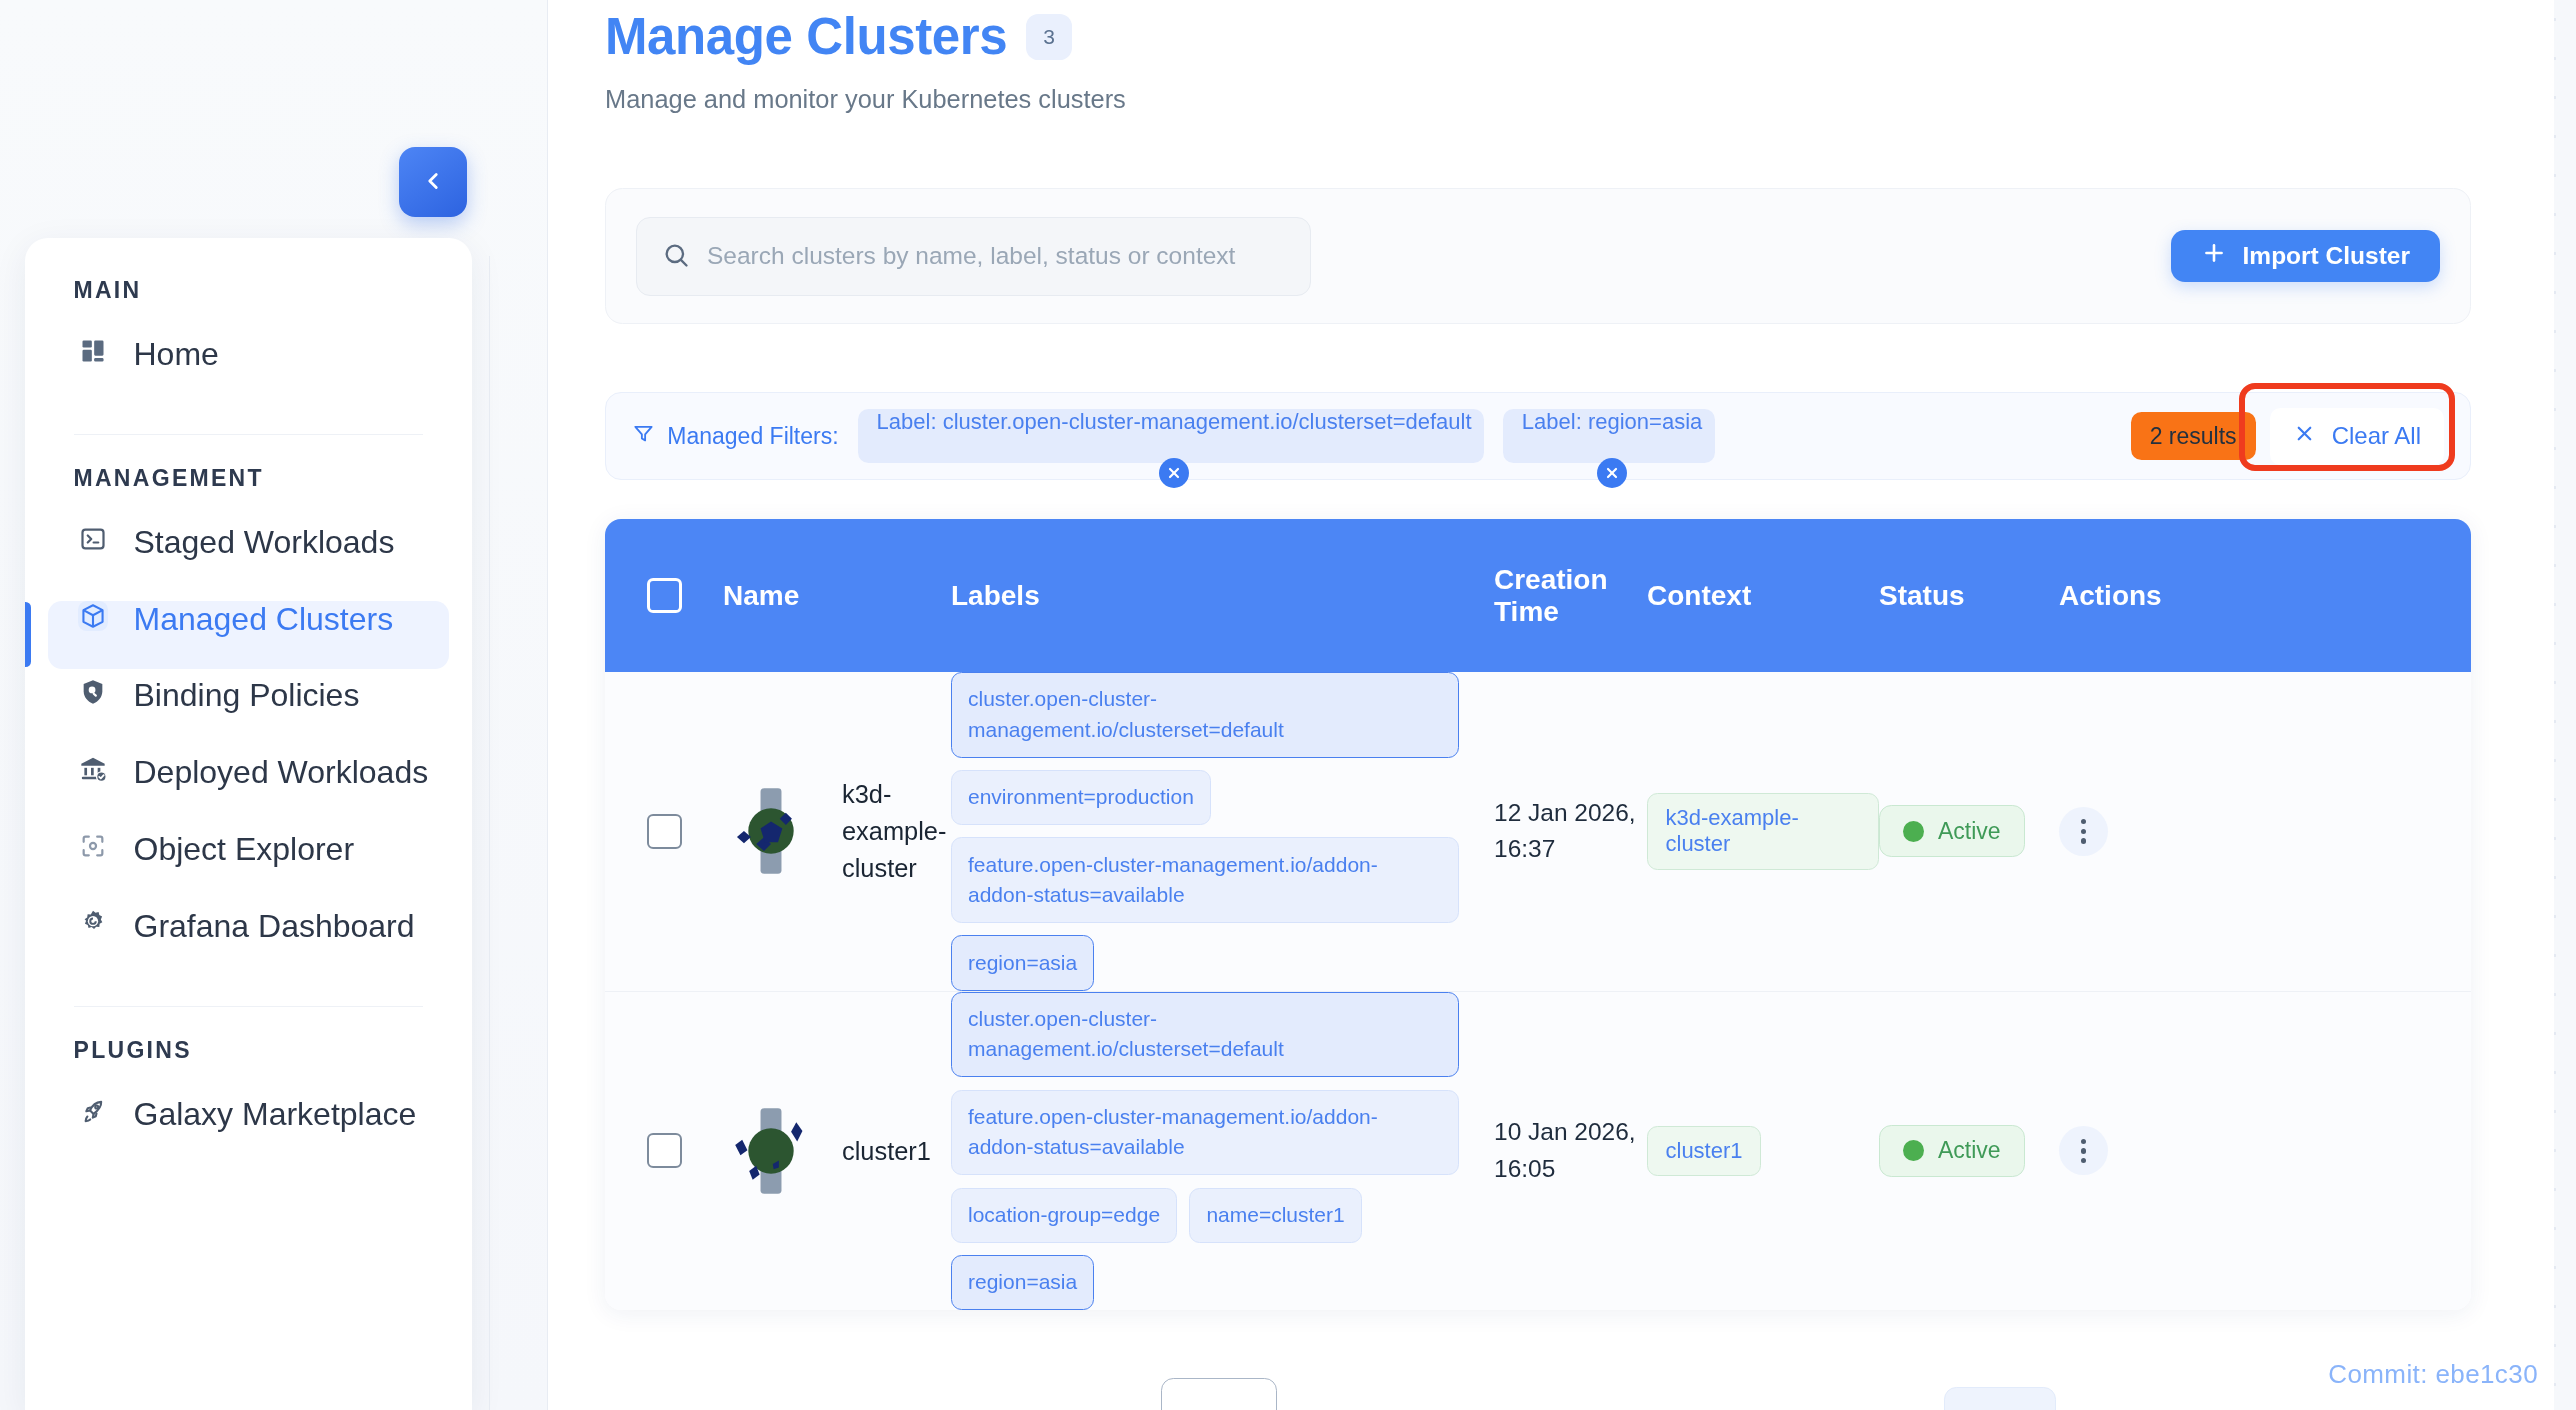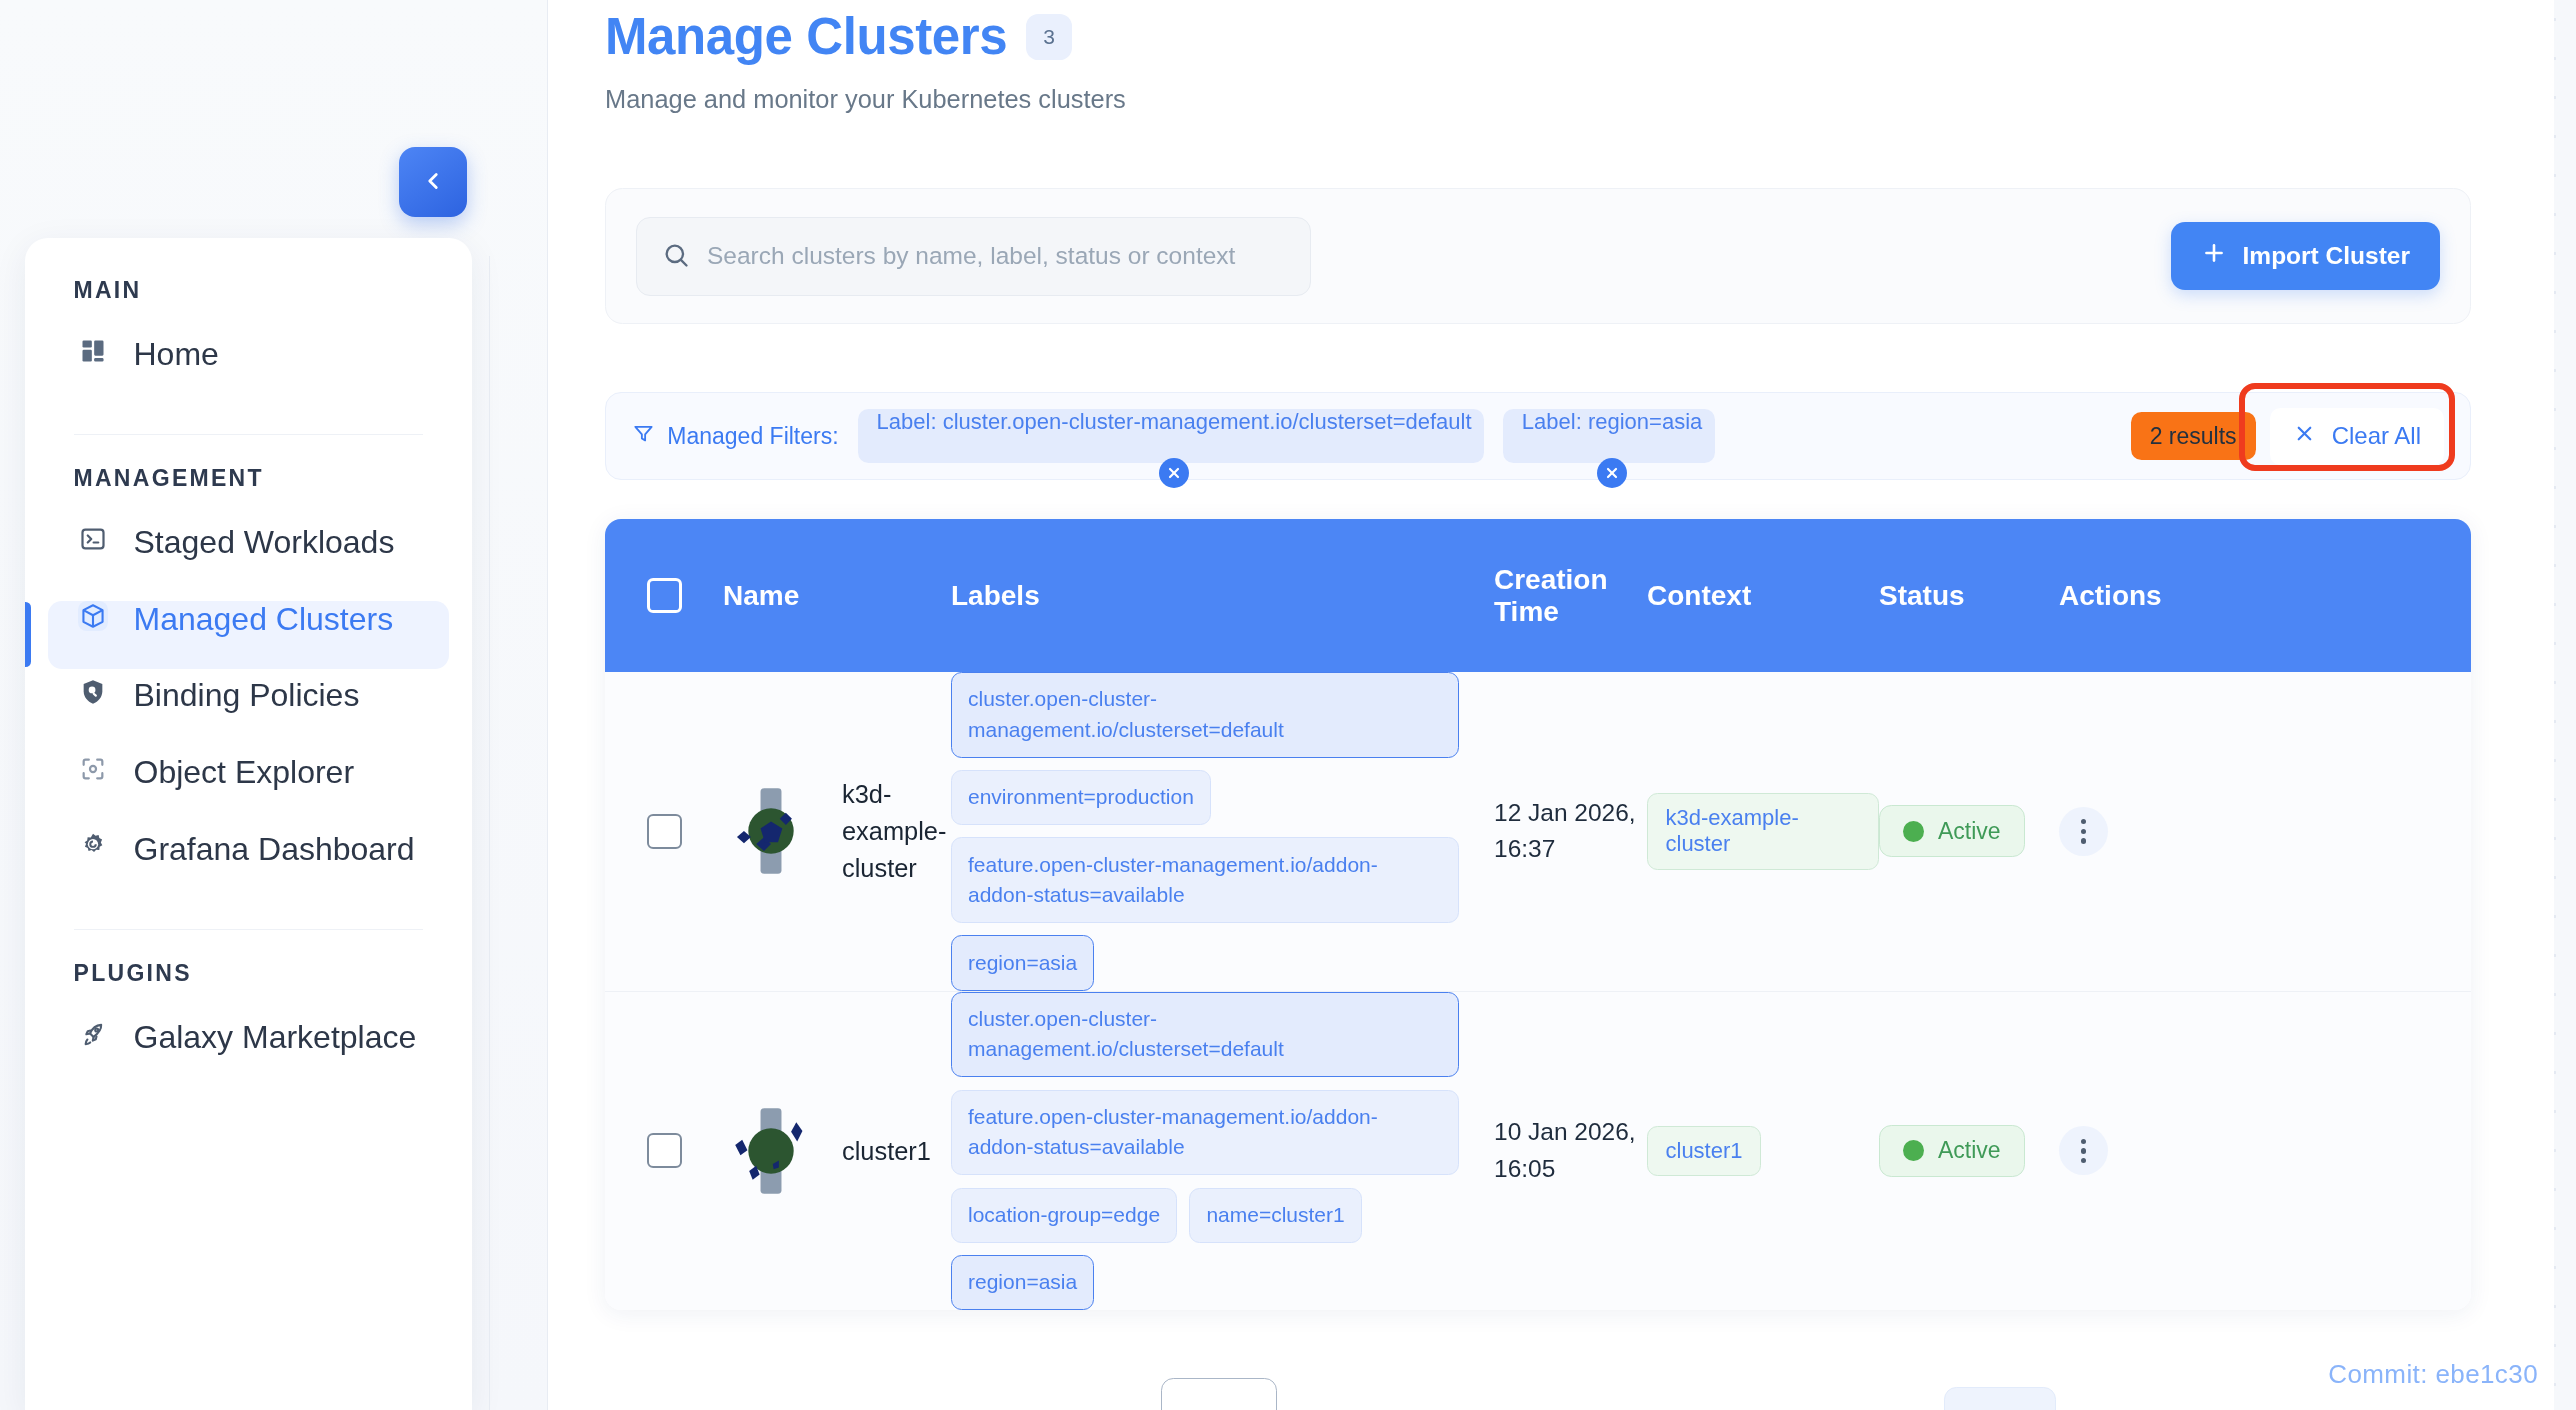--- a/index.html
+++ b/index.html
@@ -190,21 +190,21 @@
     border-radius: 14px;
     display: flex; align-items: center; gap: 16px;
     padding: 0 26px;
     font-size: 24px;
     color: #44566c;
     cursor: pointer;
   }
   .status-filter svg.funnel { width: 24.5px; height: 24.5px; }
   .status-filter svg.chev { width: 23px; height: 23px; }
   .import-btn {
-    height: 68px;
+    height: 52px;
     background: #4285f4;
     border: none;
     border-radius: 14px;
     color: #fff;
     font-size: 24.5px;
     font-weight: 700;
     font-family: "Liberation Sans", sans-serif;
     display: flex; align-items: center; gap: 16px;
     padding: 0 30px;
     cursor: pointer;
@@ -482,20 +482,34 @@
       <span class="nav-icon">
         <svg viewBox="0 0 24 24" fill="#4f5d70">
           <path d="M12 2 20 5.2v6.1c0 4.9-3.3 8.9-8 10.7-4.7-1.8-8-5.8-8-10.7V5.2z"></path>
           <circle cx="11.2" cy="10.2" r="2.9" fill="#ffffff"></circle>
           <rect x="12.6" y="12.2" width="4.2" height="1.9" rx="0.9" fill="#ffffff" transform="rotate(42 12.6 12.2)"></rect>
         </svg>
       </span>
       <span>Binding Policies</span>
     </div>
 
+    <div class="nav-item">
+      <span class="nav-icon">
+        <svg viewBox="0 0 24 24" fill="#4f5d70">
+          <path d="M12 2.4 22 7.4v1.8H2V7.4z"></path>
+          <rect x="4.6" y="11" width="2.3" height="6.4"></rect>
+            <rect x="10.3" y="11" width="2.3" height="6.4"></rect>
+            <rect x="16" y="11" width="2.3" height="6.4"></rect>
+          <rect x="2.4" y="18.6" width="17" height="2.1" rx="1"></rect>
+          <circle cx="19.2" cy="18.6" r="4.1" fill="#4f5d70" stroke="#ffffff" stroke-width="1.2"></circle>
+          <polyline points="17.3 18.7 18.7 20.1 21.2 17.3" fill="none" stroke="#ffffff" stroke-width="1.5" stroke-linecap="round" stroke-linejoin="round"></polyline>
+        </svg>
+      </span>
+      <span>Deployed Workloads</span>
+    </div>
 
     <div class="nav-item">
       <span class="nav-icon">
         <svg viewBox="0 0 24 24" fill="none" stroke="#8d99aa" stroke-width="1.9" stroke-linecap="round">
           <path d="M4 8.4V5.6A1.6 1.6 0 0 1 5.6 4h2.8"></path>
             <path d="M15.6 4h2.8A1.6 1.6 0 0 1 20 5.6v2.8"></path>
           <path d="M20 15.6v2.8a1.6 1.6 0 0 1-1.6 1.6h-2.8"></path>
             <path d="M8.4 20H5.6A1.6 1.6 0 0 1 4 18.4v-2.8"></path>
           <circle cx="12" cy="12" r="2.6"></circle>
         </svg>

